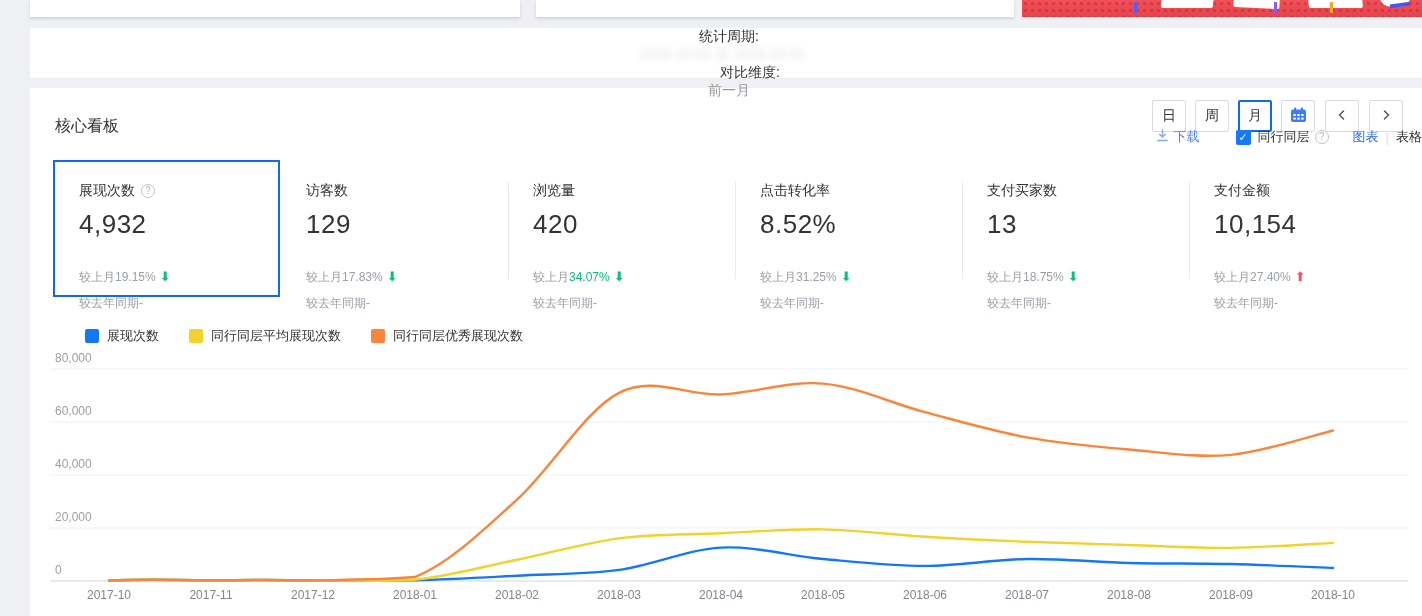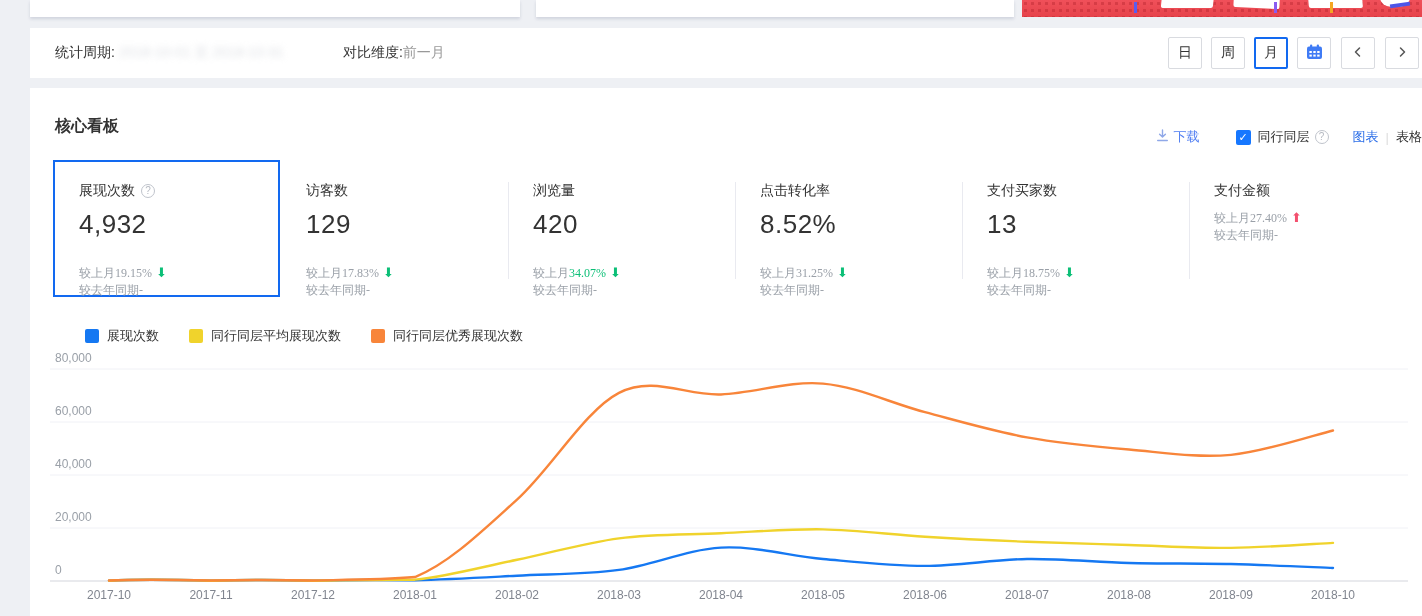--- a/index.html
+++ b/index.html
@@ -22,36 +22,36 @@
   .f3 { left:286px; top:-15px; width:54px; height:23px; transform:skewX(5deg); }
   .f4 { left:358px; top:-17px; width:30px; height:24px; border-radius:50% 50% 40% 40%; }
   .sliver { position:absolute; width:3px; height:11px; top:2px; }
   .sv1 { left:112px; background:#5a5df0; }
   .sv2 { left:252px; background:#8a5cf0; }
   .sv3 { left:308px; background:#f5a623; }
   .dash { position:absolute; right:12px; top:3px; width:20px; height:4px; background:#4d55e8; transform:rotate(-8deg);}
 
   
   .toolbar { margin:11px 0 0 30px; width:1392px; height:50px; background:#fff;
-    display:flex; align-items:center; padding:0 3px 0 25px; font-size:14px; }
+    display:flex; align-items:center; padding:0 19px 0 25px; font-size:14px;flex-direction:column; }
   .tb-val { color:#999; }
   .blurred { color:#c4c8d0; filter:blur(3px); opacity:.55; margin:0 14px 0 4px; min-width:168px; }
   .tb-group { margin-left:42px; }
   .tb-right { margin-left:auto; display:flex; align-items:center; }
   .rbtn { width:34px; height:32px; border:1px solid #d9dbe0; border-radius:2px; background:#fff;
     font-size:14px; color:#333; margin-left:9px; display:flex; align-items:center; justify-content:center;
     cursor:pointer; font-family:inherit; }
   .rbtn.active { border:2px solid #1269f0; }
   .rbtn.nav { margin-left:10px; }
   .rbtn.cal { margin-left:9px; }
 
   
   .panel { margin:10px 0 0 30px; width:1392px; height:528px; background:#fff; overflow:hidden; }
   .panel-header { display:flex; align-items:center; padding:19px 0 0 25px; }
-  .panel-title { font-size:16px; font-weight:bold; color:#333; }
+  .panel-title { font-size:16px; font-weight:normal; color:#333; }
   .ph-right { margin-left:auto; display:flex; align-items:flex-start; font-size:13px;margin-top:21px; }
   .download { display:flex; align-items:center; color:#4f7df2; cursor:pointer; }
   .download svg { margin-right:5px; }
   .peer { display:flex; align-items:center; margin-left:36px; color:#333; cursor:pointer; }
   .checkbox { width:15px; height:15px; background:#1677ff; border-radius:2px; color:#fff;
     font-size:11px; line-height:15px; text-align:center; margin-right:7px; }
   .help { display:inline-block; width:14px; height:14px; border:1px solid #c0c4cc; border-radius:50%;
     color:#b6bac2; font-size:10px; line-height:12px; text-align:center; margin-left:5px; }
   .viewtoggle { margin-left:24px; display:flex; align-items:center; }
   .vt-chart { color:#2d6fe8; cursor:pointer; }
@@ -61,21 +61,21 @@
   
   .cards { display:flex; margin:14px 0 0 23px; }
   .card { position:relative; width:227px; height:137px; padding:20px 10px 0 24px;
     border:2px solid transparent; cursor:pointer; }
   .card.selected { border-color:#1269f0; }
   .card.divided::before { content:""; position:absolute; left:-1px; top:20px; bottom:16px;
     width:1px; background:#e9eaf0; }
   .card-label { font-size:14px; color:#333; margin-bottom:9px; display:flex; align-items:center; }
   .card-label .help { margin-left:6px; }
   .card-value { font-size:26px; color:#333; margin-bottom:24px; letter-spacing:.5px; }
-  .card-mom, .card-yoy { font-size:12px; line-height:17px;font-family:Liberation Serif, serif; }
+  .card-mom, .card-yoy { font-size:12px; line-height:26px; }
   .g { color:#9aa0a8; }
   .green { color:#0cbf77; }
   .arrow { font-size:13px; margin-left:4px; }
   .arrow.down { color:#0cbf77; }
   .arrow.up { color:#f3506e; }
 
   
   .legend { display:flex; align-items:center; margin:30px 0 0 55px; font-size:13px; color:#333; }
   .legend-item { display:flex; align-items:center; margin-right:30px; cursor:pointer; }
   .swatch { width:14px; height:14px; border-radius:2px; margin-right:8px; }
@@ -193,20 +193,21 @@
         <div class="card-yoy g">较去年同期-</div>
       </div>
       <div class="card divided">
         <div class="card-label">支付买家数</div>
         <div class="card-value">13</div>
         <div class="card-mom"><span class="g">较上月</span><span class="g">18.75%</span><span class="arrow down">⬇</span></div>
         <div class="card-yoy g">较去年同期-</div>
       </div>
       <div class="card divided">
         <div class="card-label">支付金额</div>
+        <div class="card-value">10,154</div>
         <div class="card-mom"><span class="g">较上月</span><span class="g">27.40%</span><span class="arrow up">⬆</span></div>
         <div class="card-yoy g">较去年同期-</div>
       </div>
     </div>
 
   <div class="legend">
       <div class="legend-item">
         <span class="swatch" style="background:#1578f2"></span>
         <span>展现次数</span>
       </div>

